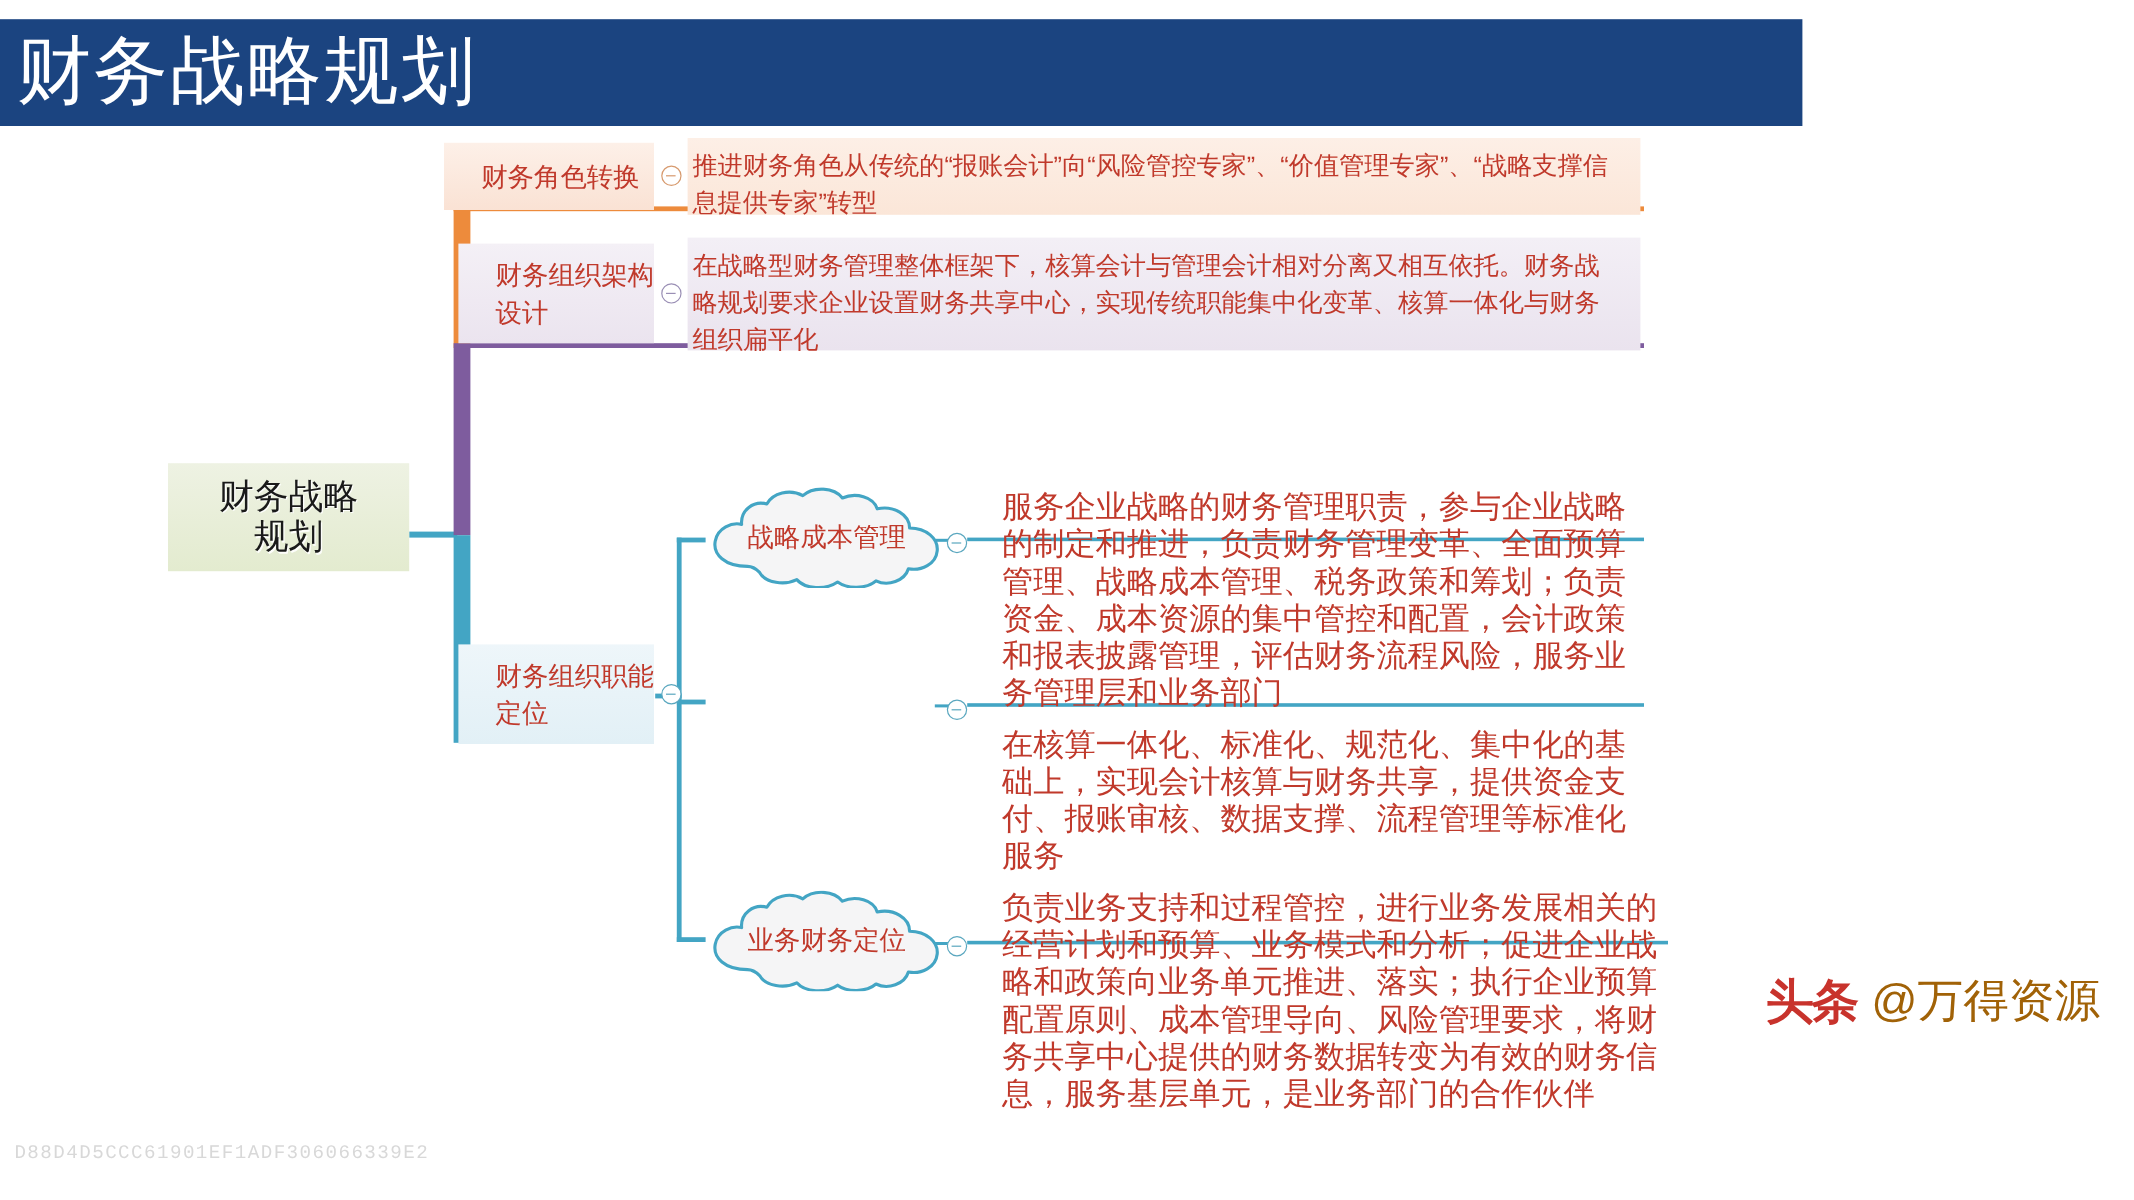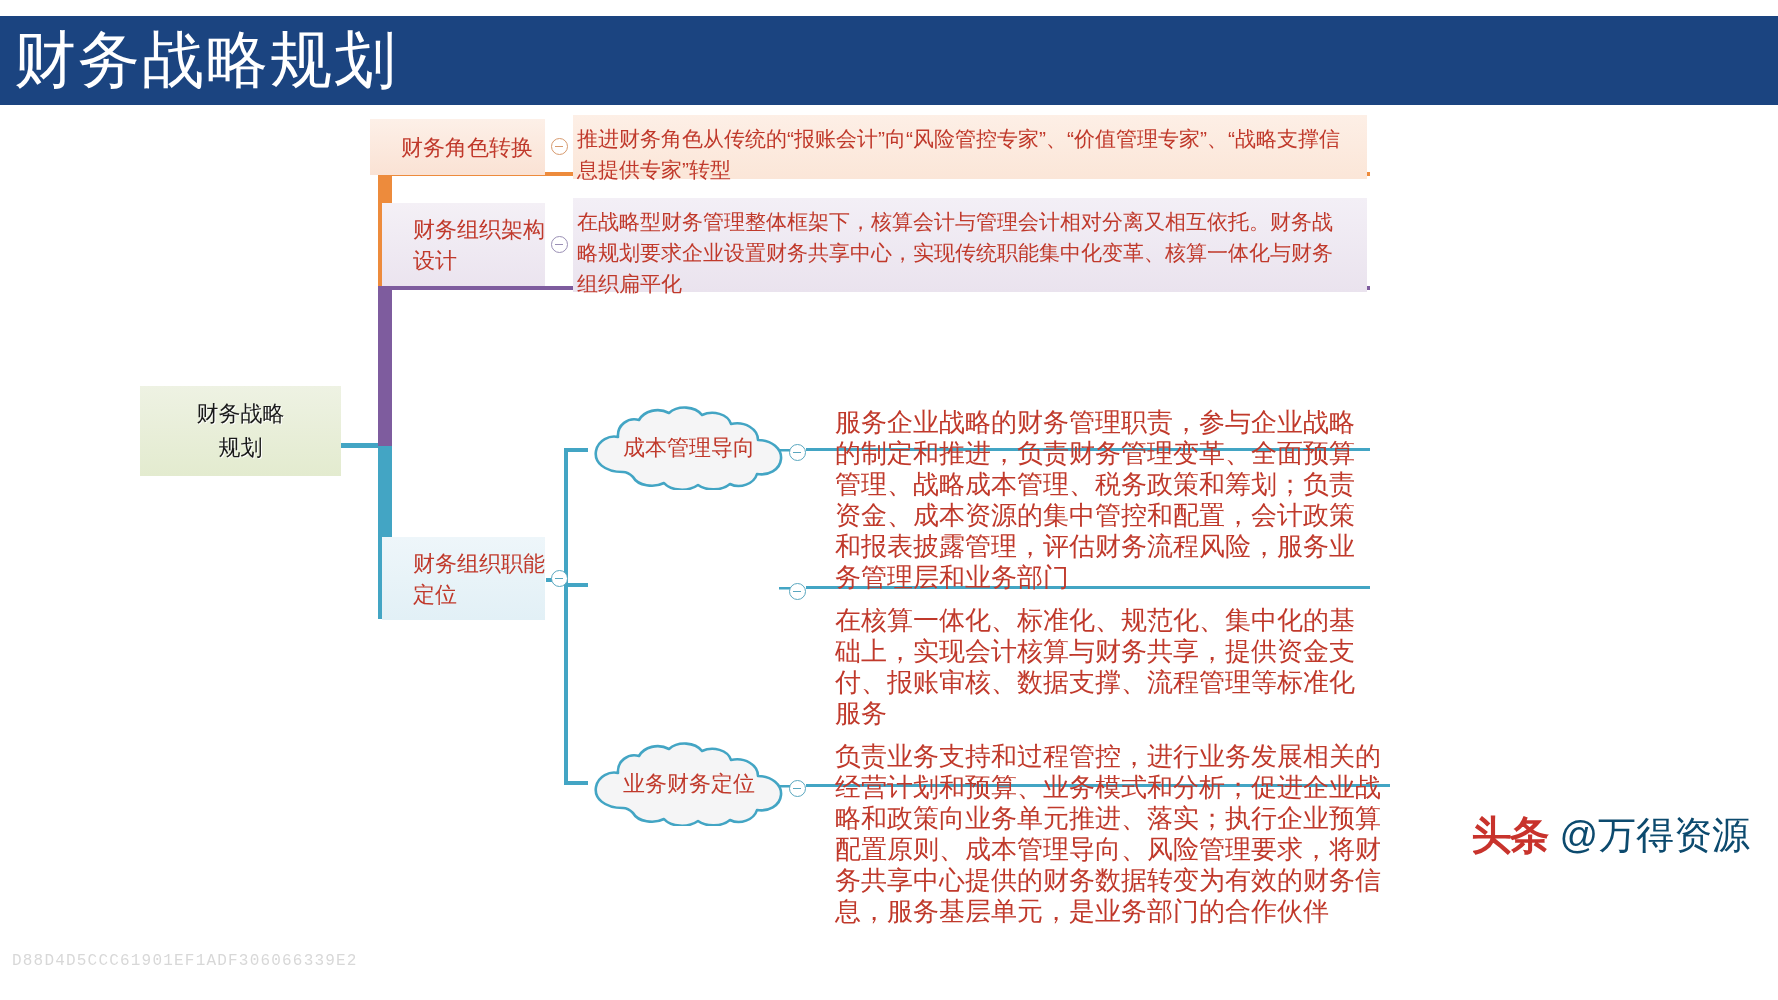--- a/index.html
+++ b/index.html
@@ -13,21 +13,21 @@
     font-family: "Liberation Sans", "DejaVu Sans", sans-serif;
     overflow: hidden;
     position: relative;
   }
 
   
   #header-banner {
     position: absolute;
     left: 0;
     top: 16px;
-    width: 1778px;
+    width: 1502px;
     height: 89px;
     background: #1B4480;
     font-family: Liberation Serif, serif;
   }
   #header-title {
     position: absolute;
     left: 14px;
     top: 8px;
     font-size: 62px;
     line-height: 72px;
@@ -61,21 +61,21 @@
     left: 140px;
     top: 281px;
     width: 201px;
     height: 90px;
     background: linear-gradient(to bottom, #eef2e3 0%, #e3ebcf 100%);
     display: flex;
     align-items: center;
     justify-content: center;
     text-align: center;
     color: #1a1a1a;
-    font-size: 22px;
+    font-size: 29px;
     line-height: 34px;
     text-shadow: 1px 1px 0 rgba(255,255,255,0.9);
   }
 
   
   .branch-label {
     position: absolute;
     display: flex;
     align-items: center;
     font-size: 22px;
@@ -203,21 +203,21 @@
   }
   #brand-mark {
     font-size: 40px;
     color: #c8332c;
     letter-spacing: -2px;
     line-height: 46px;
     font-weight: bold;
   }
   #brand-name {
     font-size: 38px;
-    color: #0c4a6e;
+    color: #a16207;
     line-height: 46px;
   }
 </style>
 </head>
 <body>
 
 <div id="header-banner">
   <div id="header-title">财务战略规划</div>
 </div>
 
@@ -276,21 +276,21 @@
   <div class="collapse-toggle cool" id="toggle-2"></div>
 
   <div class="cloud-node" id="cloud-0">
     <svg width="222" height="84" viewBox="0 0 222 84">
       <path d="M45 66 C26 66 16 56 18 45 C20 34 32 29 40 31 C39 19 50 11 61 14
                C66 5 80 1 91 7 C100 -1 117 0 124 9 C135 4 150 8 153 18
                C167 15 180 23 180 34 C194 34 204 43 203 53 C202 64 190 70 179 68
                C176 78 162 83 152 78 C144 85 128 85 120 79 C110 86 93 85 86 77
                C76 82 60 80 55 71 C52 68 49 66 45 66 Z" fill="#f5f5f6" stroke="#43A5C4" stroke-width="2.6" stroke-linejoin="round"></path>
     </svg>
-    <div class="cloud-label">成本管理导向</div>
+    <div class="cloud-label">战略成本管理</div>
   </div>
   <div class="collapse-toggle cool" id="toggle-c0"></div>
   <div class="leaf-text" id="leaf-text-0">服务企业战略的财务管理职责，参与企业战略的制定和推进，负责财务管理变革、全面预算管理、战略成本管理、税务政策和筹划；负责资金、成本资源的集中管控和配置，会计政策和报表披露管理，评估财务流程风险，服务业务管理层和业务部门</div>
 
   <div class="collapse-toggle cool" id="toggle-c1"></div>
   <div class="leaf-text" id="leaf-text-1">在核算一体化、标准化、规范化、集中化的基础上，实现会计核算与财务共享，提供资金支付、报账审核、数据支撑、流程管理等标准化服务</div>
 
   <div class="cloud-node" id="cloud-2">
     <svg width="222" height="84" viewBox="0 0 222 84">
       <path d="M45 66 C26 66 16 56 18 45 C20 34 32 29 40 31 C39 19 50 11 61 14

